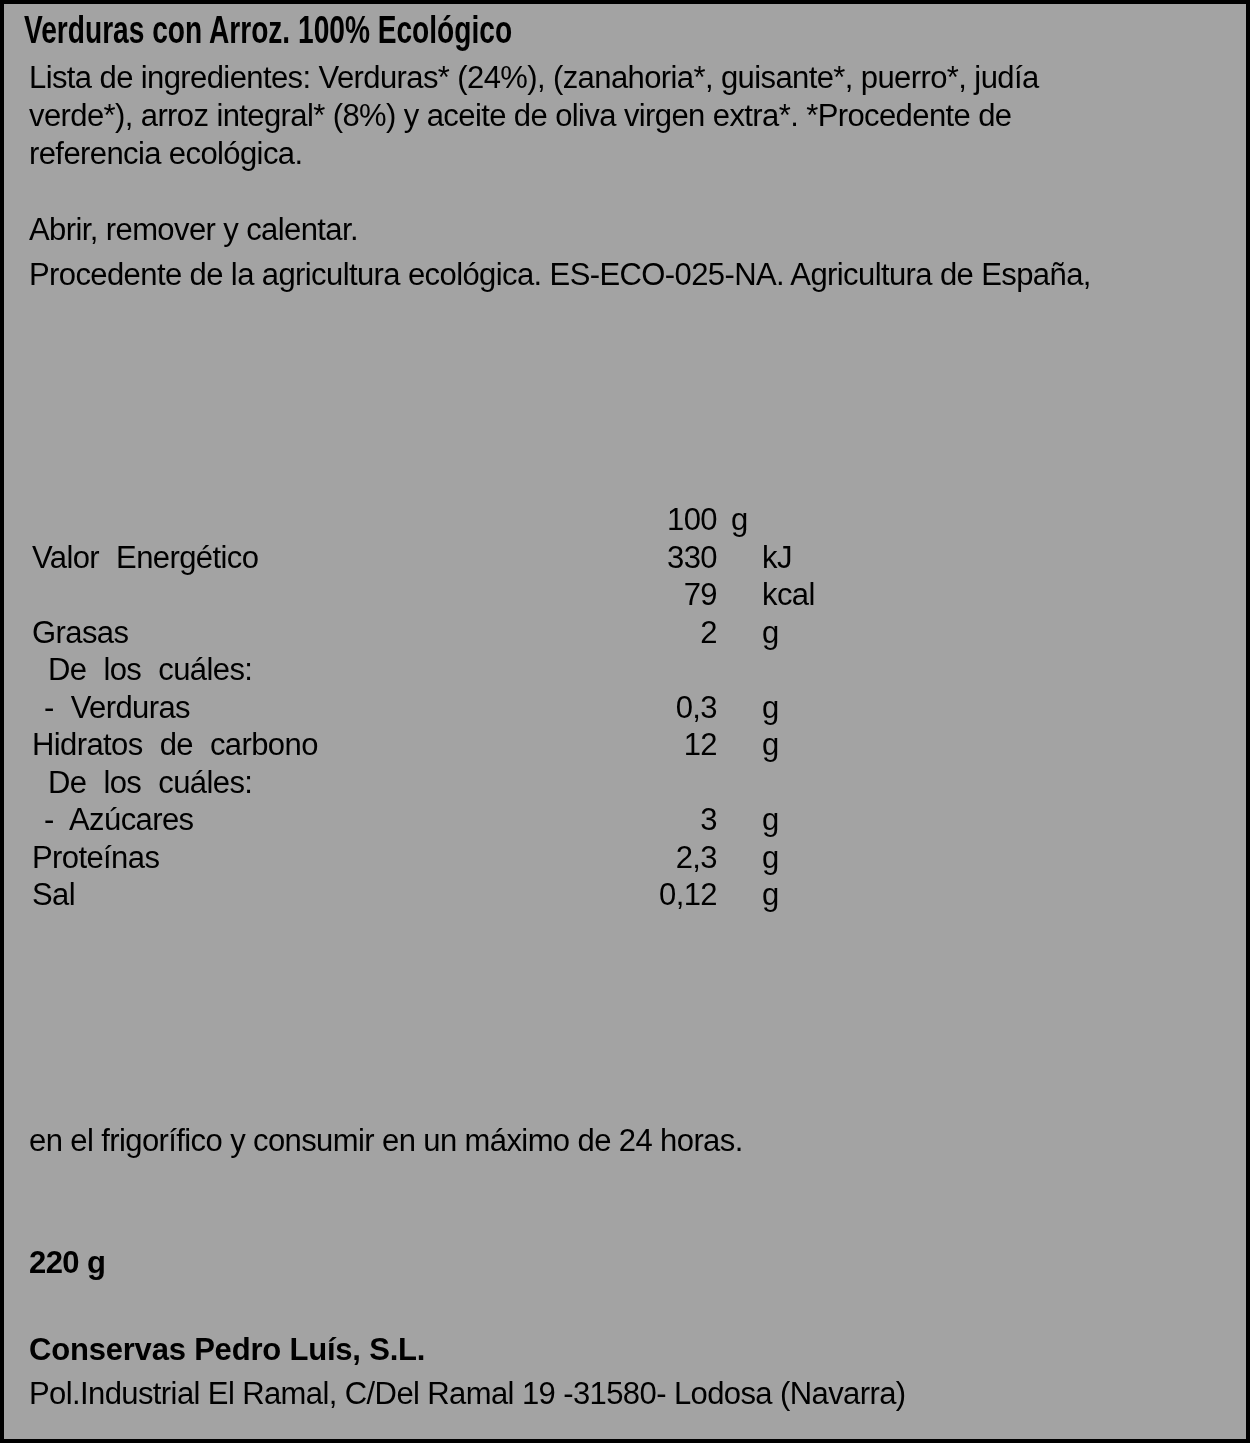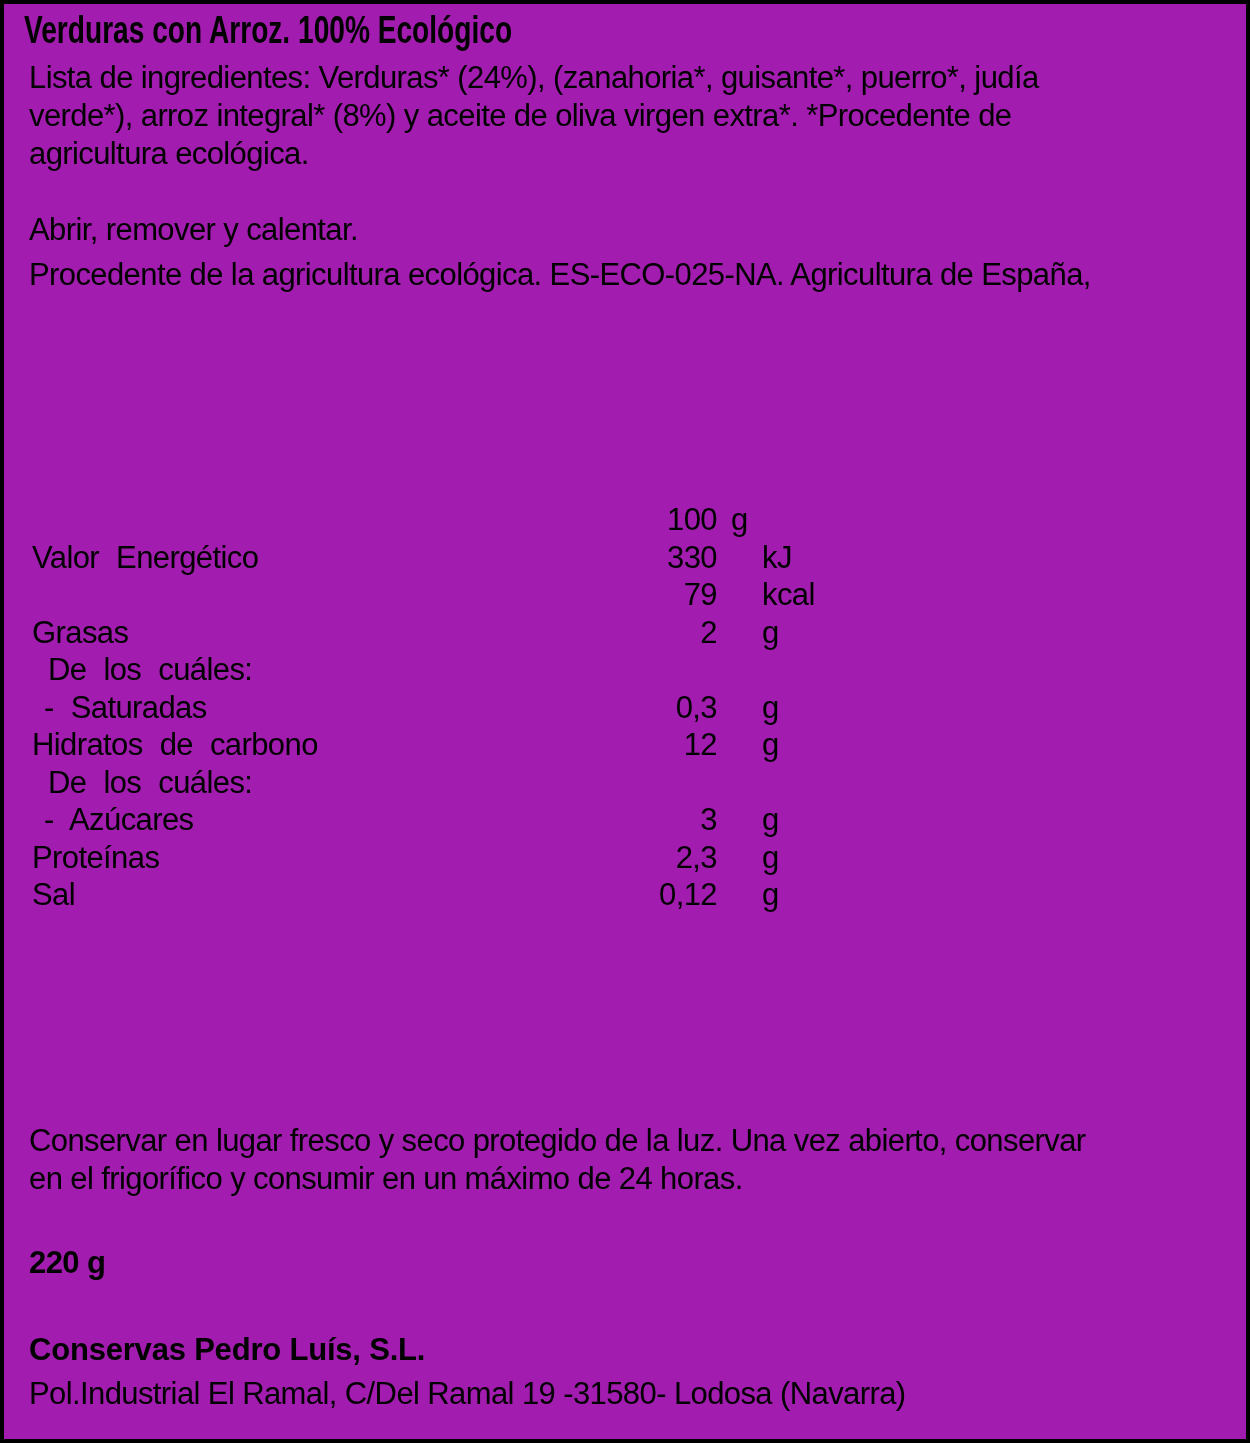--- a/index.html
+++ b/index.html
@@ -5,21 +5,21 @@
   html, body {
     margin: 0;
     padding: 0;
     background: #ffffff;
   }
   .page {
     position: relative;
     width: 1250px;
     height: 1443px;
     box-sizing: border-box;
-    background: #a21caf;
+    background: #a3a3a3;
     border: 4px solid #000000;
     overflow: hidden;
     font-family: "Liberation Sans", "DejaVu Sans", sans-serif;
     color: #000000;
   }
   .abs { position: absolute; }
   .body-text {
     font-size: 31px;
     line-height: 38px;
     letter-spacing: -0.6px;
@@ -91,21 +91,21 @@
 </head>
 <body>
 
 <div class="page">
 
   <div class="abs page-title">Verduras con Arroz. 100% Ecológico</div>
 
   <div class="abs body-text ingredients">
     <div>Lista de ingredientes: Verduras* (24%), (zanahoria*, guisante*, puerro*, judía</div>
     <div>verde*), arroz integral* (8%) y aceite de oliva virgen extra*. *Procedente de</div>
-    <div>agricultura ecológica.</div>
+    <div>referencia ecológica.</div>
   </div>
 
   <div class="abs body-text instructions">Abrir, remover y calentar.</div>
 
   <div class="abs body-text origin">Procedente de la agricultura ecológica. ES-ECO-025-NA. Agricultura de España,</div>
 
 
   <div class="abs body-text ntable">
 
     <div class="nrow hdr">
@@ -131,21 +131,21 @@
       <span class="nunit">g</span>
     </div>
 
     <div class="nrow indent">
       <span class="nlabel">De los cuáles:</span>
       <span class="nnum"></span>
       <span class="nunit"></span>
     </div>
 
     <div class="nrow indent2">
-      <span class="nlabel">- Saturadas</span>
+      <span class="nlabel">- Verduras</span>
       <span class="nnum">0,3</span>
       <span class="nunit">g</span>
     </div>
 
     <div class="nrow">
       <span class="nlabel">Hidratos de carbono</span>
       <span class="nnum">12</span>
       <span class="nunit">g</span>
     </div>
 
@@ -169,21 +169,20 @@
 
     <div class="nrow">
       <span class="nlabel">Sal</span>
       <span class="nnum">0,12</span>
       <span class="nunit">g</span>
     </div>
 
   </div>
 
   <div class="abs body-text storage">
-    <div>Conservar en lugar fresco y seco protegido de la luz. Una vez abierto, conservar</div>
     <div>en el frigorífico y consumir en un máximo de 24 horas.</div>
   </div>
 
   <div class="abs body-text net-weight">220 g</div>
 
   <div class="abs body-text manufacturer">Conservas Pedro Luís, S.L.</div>
 
   <div class="abs body-text address">Pol.Industrial El Ramal, C/Del Ramal 19 -31580- Lodosa (Navarra)</div>
 
 </div>

